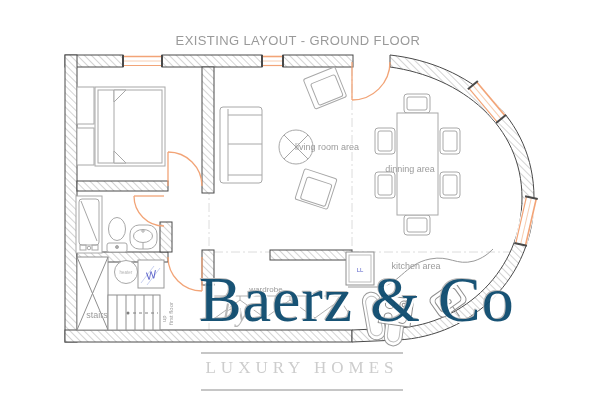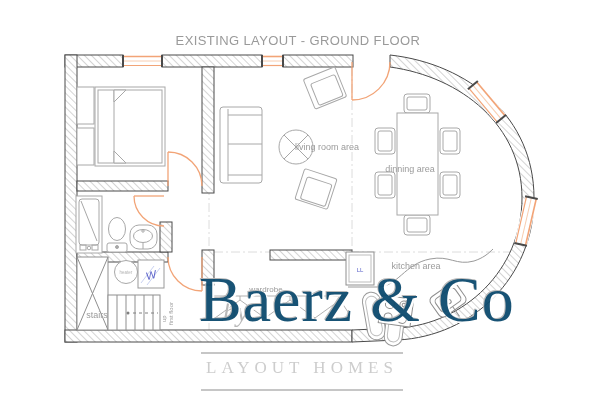--- a/index.html
+++ b/index.html
@@ -272,15 +272,15 @@
       <line x1="0" y1="8" x2="0" y2="20" stroke="#8f8f8f"></line>
       <circle cx="0" cy="2" r="2" fill="none" stroke="#8f8f8f"></circle>
     </g>
   </g>
   <text class="lbl" x="416" y="269" text-anchor="middle" font-size="9">kitchen area</text>
 </svg>
 
   <div class="wm-by">by</div>
   <div class="wm-main">Baerz &amp; Co</div>
   <div class="wm-rule wm-rule-1"></div>
-  <div class="wm-tag">LAYOUT HOMES</div>
+  <div class="wm-tag">LUXURY HOMES</div>
   <div class="wm-rule wm-rule-2"></div>
 </div>
 
 </body></html>

